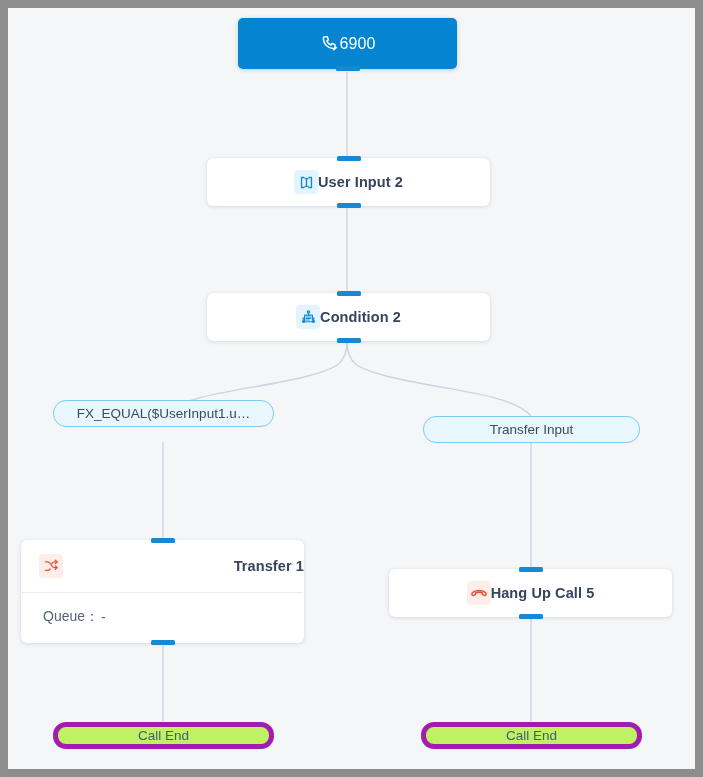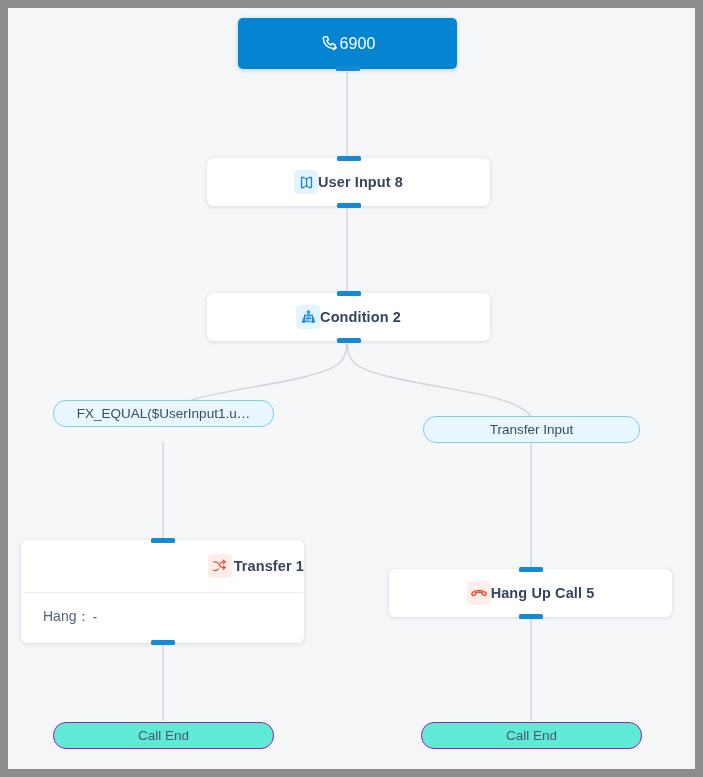--- a/index.html
+++ b/index.html
@@ -97,21 +97,21 @@
   }
   #node-start .node-title {
     color: #ffffff;
     font-weight: normal;
     font-size: 16px;
   }
 
   
   .node-split .node-head {
     height: 52px;
-    justify-content: flex-end;
+    justify-content: space-between;
     padding-left: 18px;
     gap: 2px;
   }
   .node-divider {
     height: 1px;
     background: #ececf0;
     margin: 0 1px;
   }
   .node-body {
     display: flex;
@@ -141,22 +141,22 @@
     align-items: center;
     justify-content: center;
     color: #3a4a63;
     font-size: 13.5px;
     white-space: nowrap;
     overflow: hidden;
   }
   .pill-end {
     position: absolute;
     box-sizing: border-box;
-    border: 1px solid #a21caf;
-    background: #5eead4;
+    border: 5px solid #a21caf;
+    background: #bef264;
     border-radius: 13px;
     display: flex;
     align-items: center;
     justify-content: center;
     color: #4a5873;
     font-size: 13.5px;
     white-space: nowrap;
   }
 </style>
 </head>
@@ -204,21 +204,21 @@
       <div class="node-head">
         <span class="icon-chip chip-blue">
           <svg viewBox="0 0 24 24" width="17" height="17" fill="none" stroke="#1689d4" stroke-width="1.9" stroke-linecap="round" stroke-linejoin="round">
             <path d="M8.5 5 L5 5 L5 19 L8.5 19"></path>
             <path d="M15.5 5 L19 5 L19 19 L15.5 19"></path>
             <path d="M12 6.5 L12 17.5"></path>
             <path d="M10 6.5 L14 6.5"></path>
             <path d="M10 17.5 L14 17.5"></path>
           </svg>
         </span>
-        <span class="node-title">User Input 8</span>
+        <span class="node-title">User Input 2</span>
       </div>
       <div class="handle bottom"></div>
     </div>
 
     <div id="node-condition" class="node" style="left:199px; top:285px; width:283px; height:48px;">
       <div class="handle top"></div>
       <div class="node-head">
         <span class="icon-chip chip-blue">
           <svg viewBox="0 0 24 24" width="17" height="17" fill="none" stroke="#1689d4" stroke-width="1.7" stroke-linecap="round" stroke-linejoin="round">
             <circle cx="12" cy="4.2" r="1.6"></circle>
@@ -253,21 +253,21 @@
             <path d="M17.4 11.2 L20 13.5 L17.4 15.8"></path>
             <path d="M3.5 17.5 L7 17.5 C8.4 17.5 9.3 16.7 10.2 15.3"></path>
             <path d="M12.6 8 C13.6 6.6 14.4 5.5 15.9 5.5 L19.5 5.5"></path>
             <path d="M17.4 3.2 L20 5.5 L17.4 7.8"></path>
           </svg>
         </span>
         <span class="node-title">Transfer 1</span>
       </div>
       <div class="node-divider"></div>
       <div class="node-body">
-        <span class="field-label">Hang：</span>
+        <span class="field-label">Queue：</span>
         <span class="field-value">-</span>
       </div>
       <div class="handle bottom"></div>
     </div>
 
     <div id="node-hangup" class="node" style="left:381px; top:561px; width:283px; height:48px;">
       <div class="handle top"></div>
       <div class="node-head">
         <span class="icon-chip chip-red">
           <svg viewBox="0 0 24 24" width="18" height="18" fill="none" stroke="#ed5137" stroke-width="1.9" stroke-linecap="round" stroke-linejoin="round">

